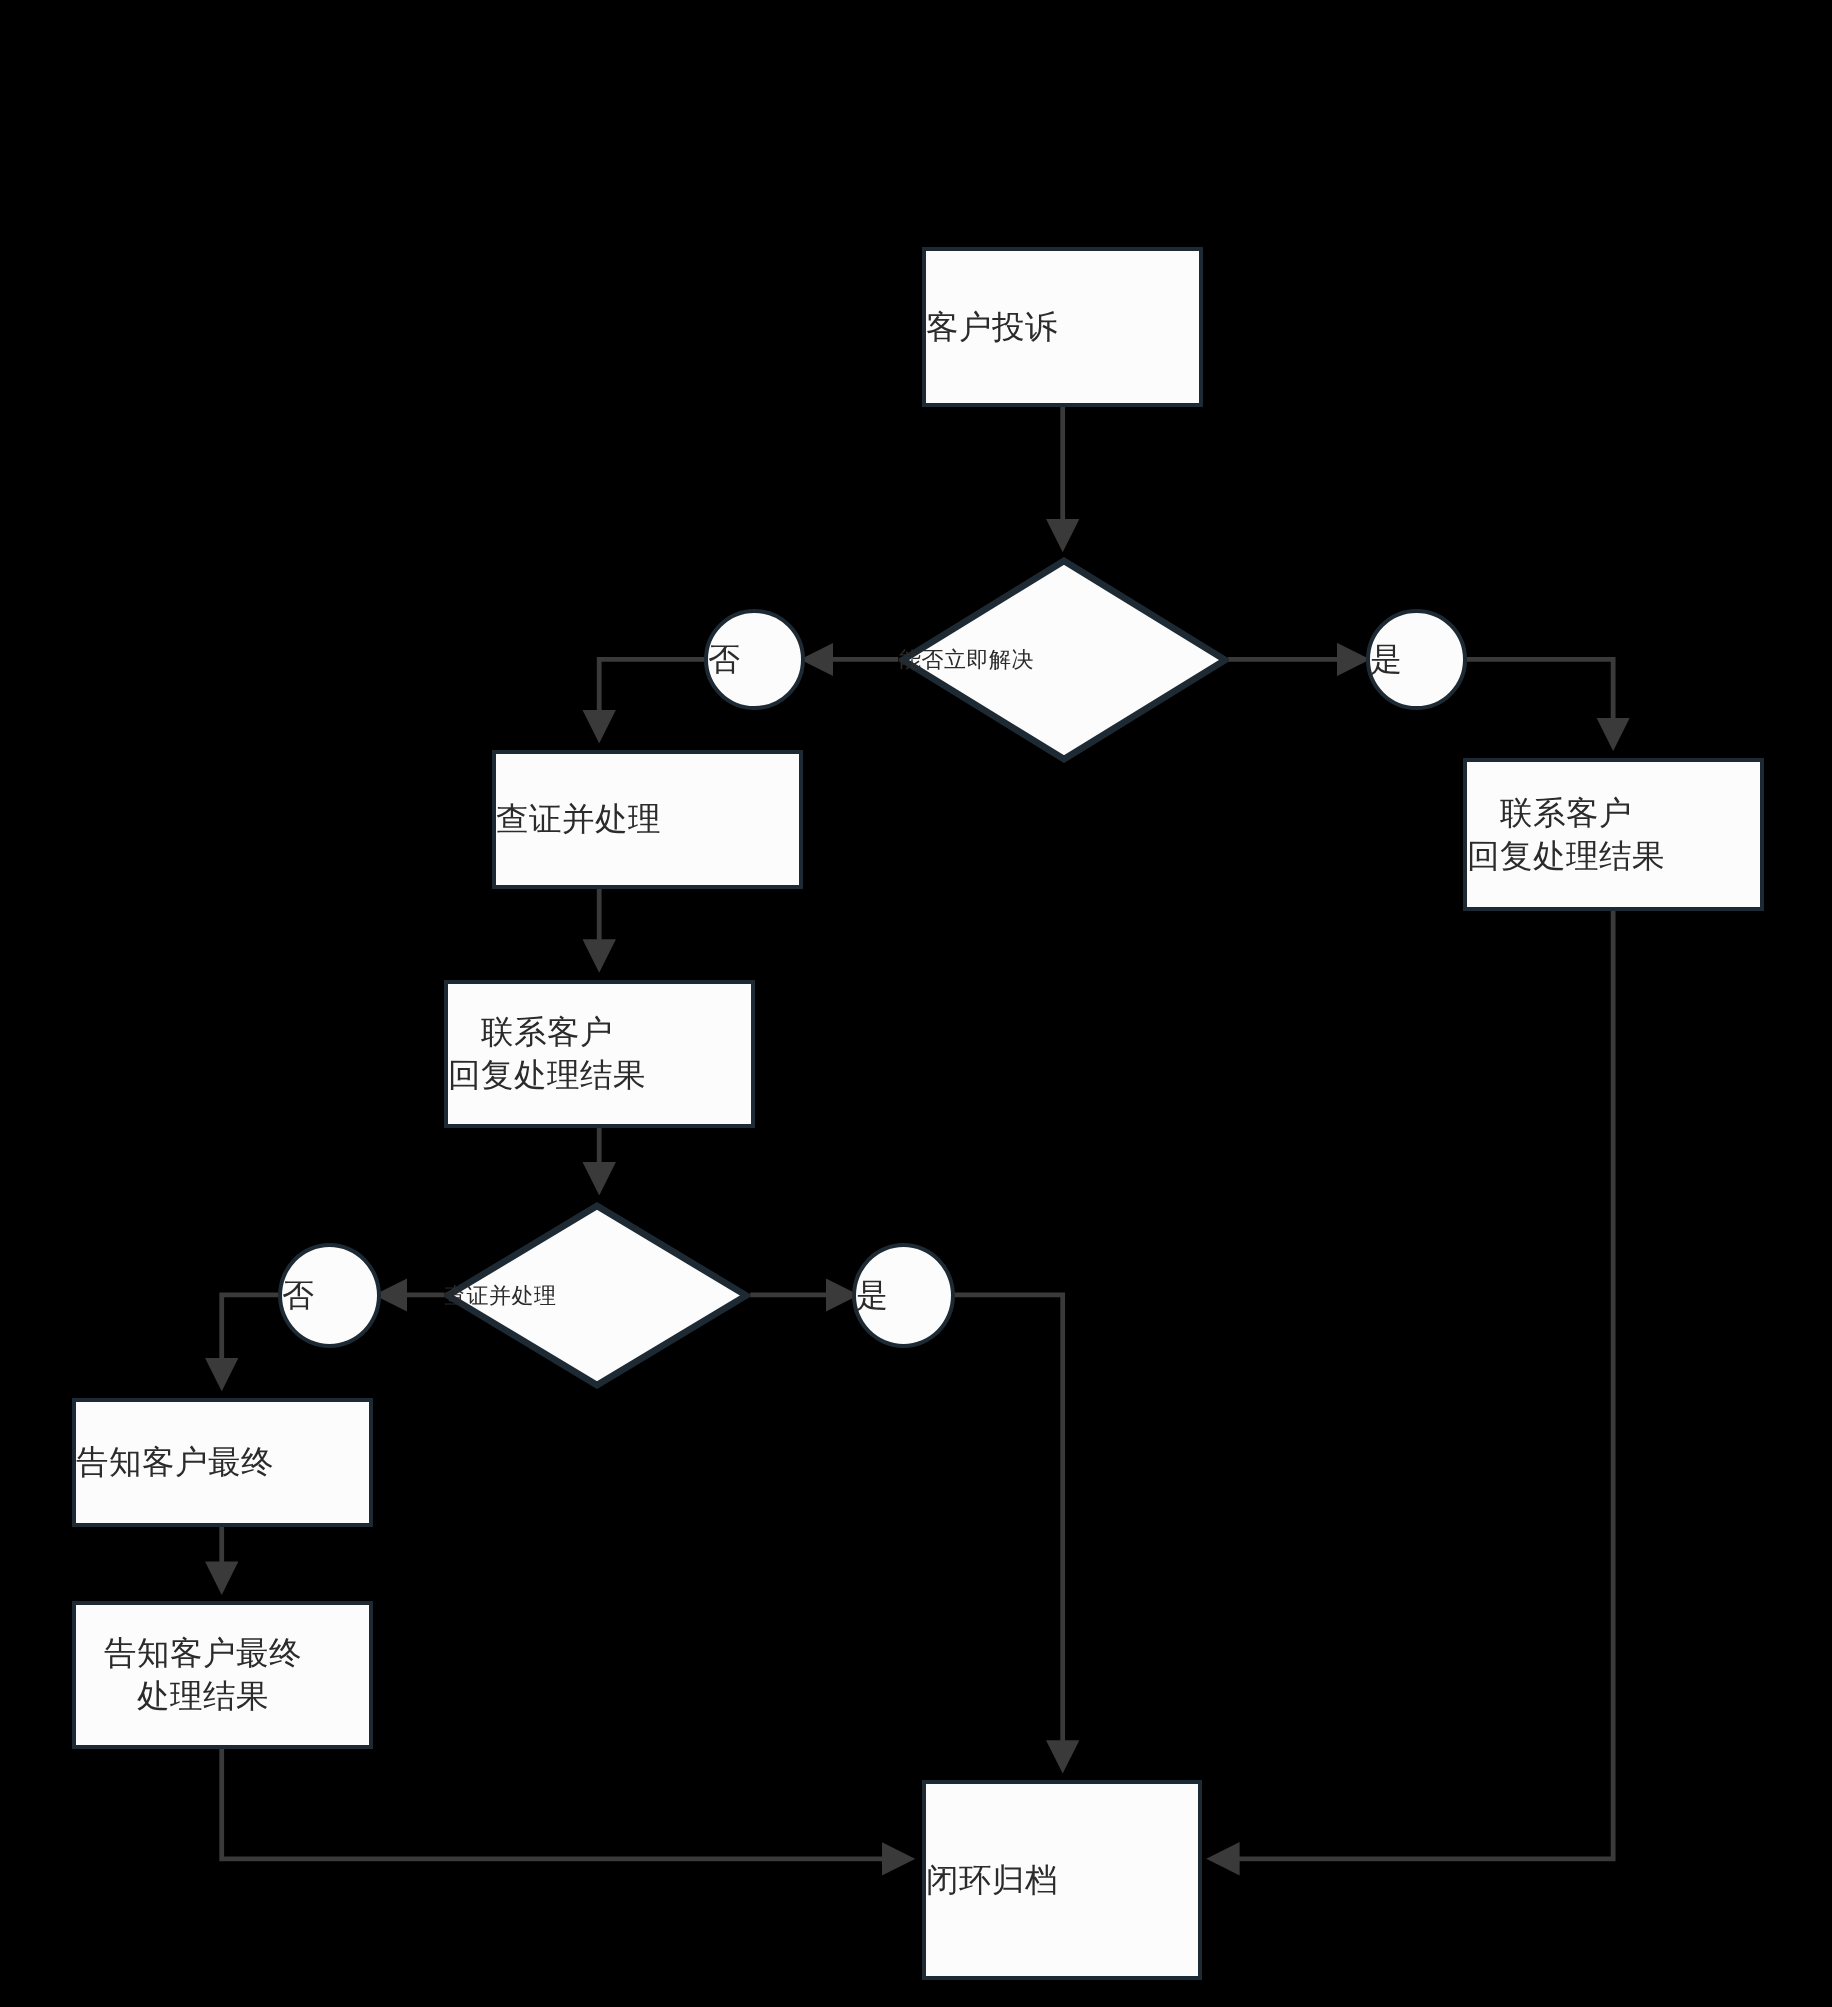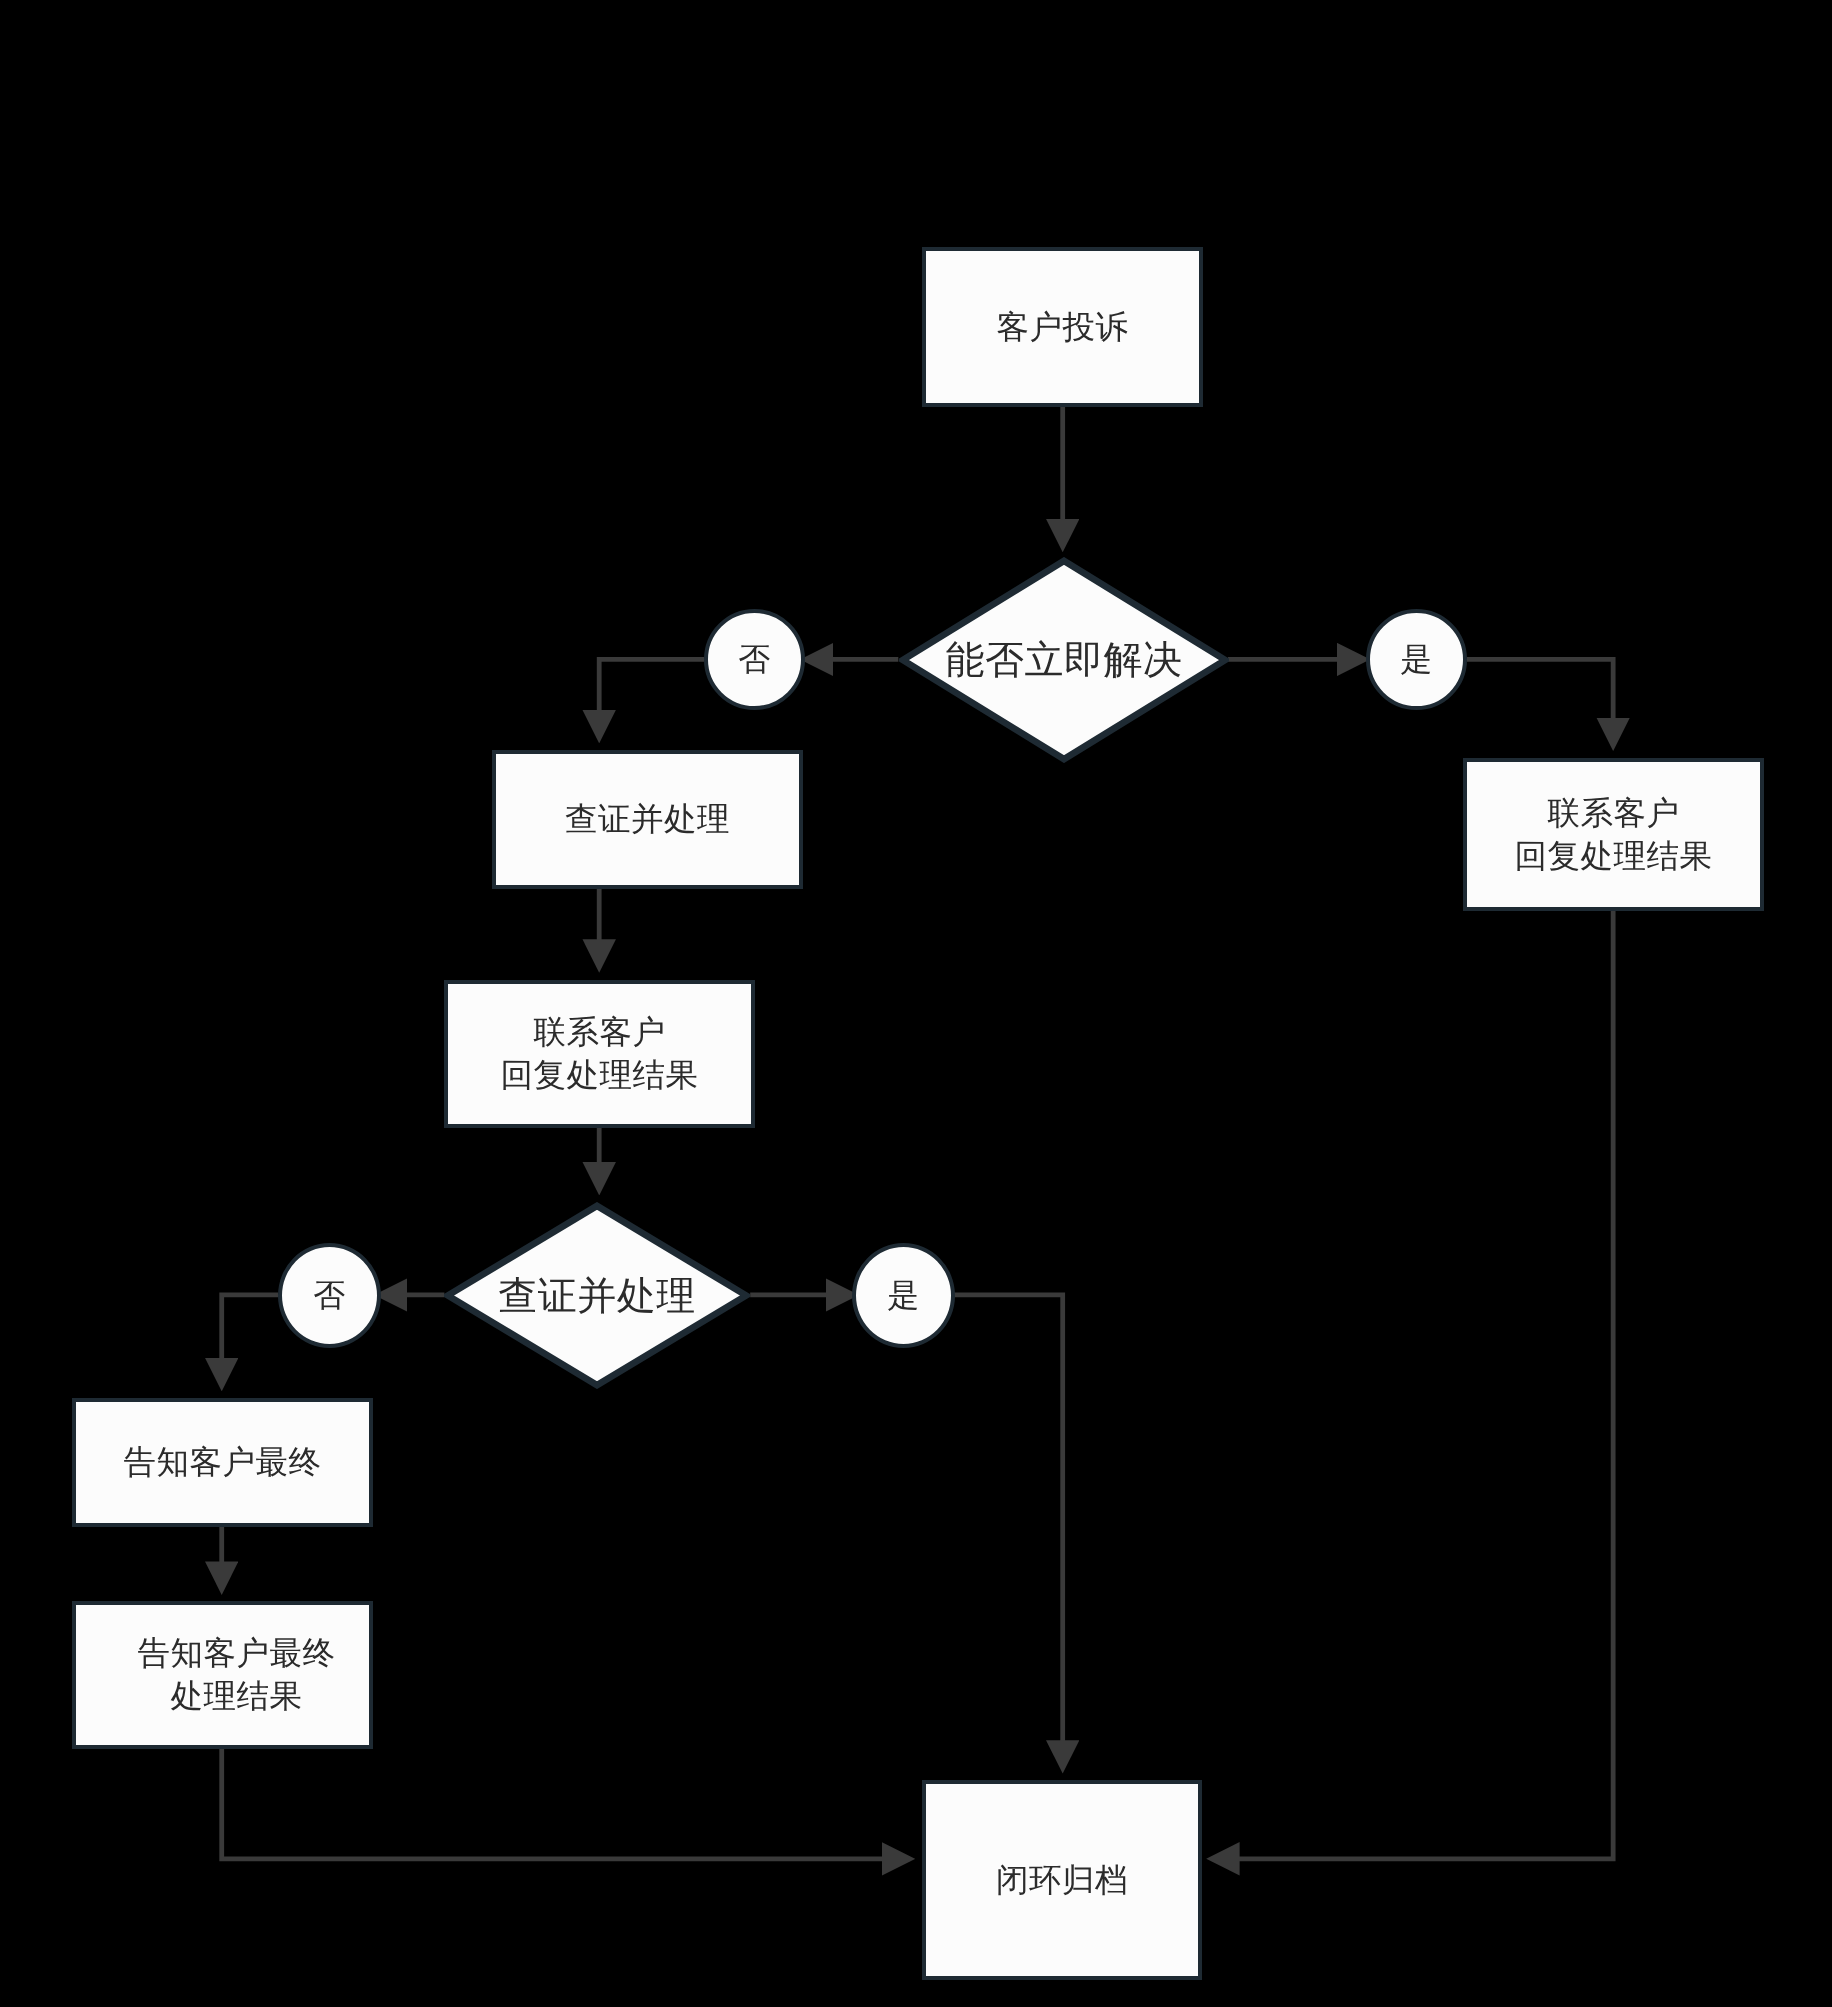--- a/index.html
+++ b/index.html
@@ -25,37 +25,37 @@
     left: 0;
     top: 0;
     width: 1832px;
     height: 2007px;
   }
   .node {
     position: absolute;
     box-sizing: border-box;
     display: flex;
     align-items: center;
-    justify-content: center;
+    justify-content: flex-start;
     text-align: center;
     color: #2b2b2b;
     z-index: 5;
   }
   .node .label {
     line-height: 1.32;
     white-space: pre-line;
     letter-spacing: 0.5px;
   }
   .proc {
     background: #fcfcfc;
     border: 4.8px solid #1e2a33;
     font-size: 32.5px;
   }
   .decision {
-    font-size: 39px;
+    font-size: 22px;
   }
   .decision .dshape {
     position: absolute;
     left: 0; top: 0;
     width: 100%; height: 100%;
   }
   .decision .label {
     position: relative;
     z-index: 2;
   }

